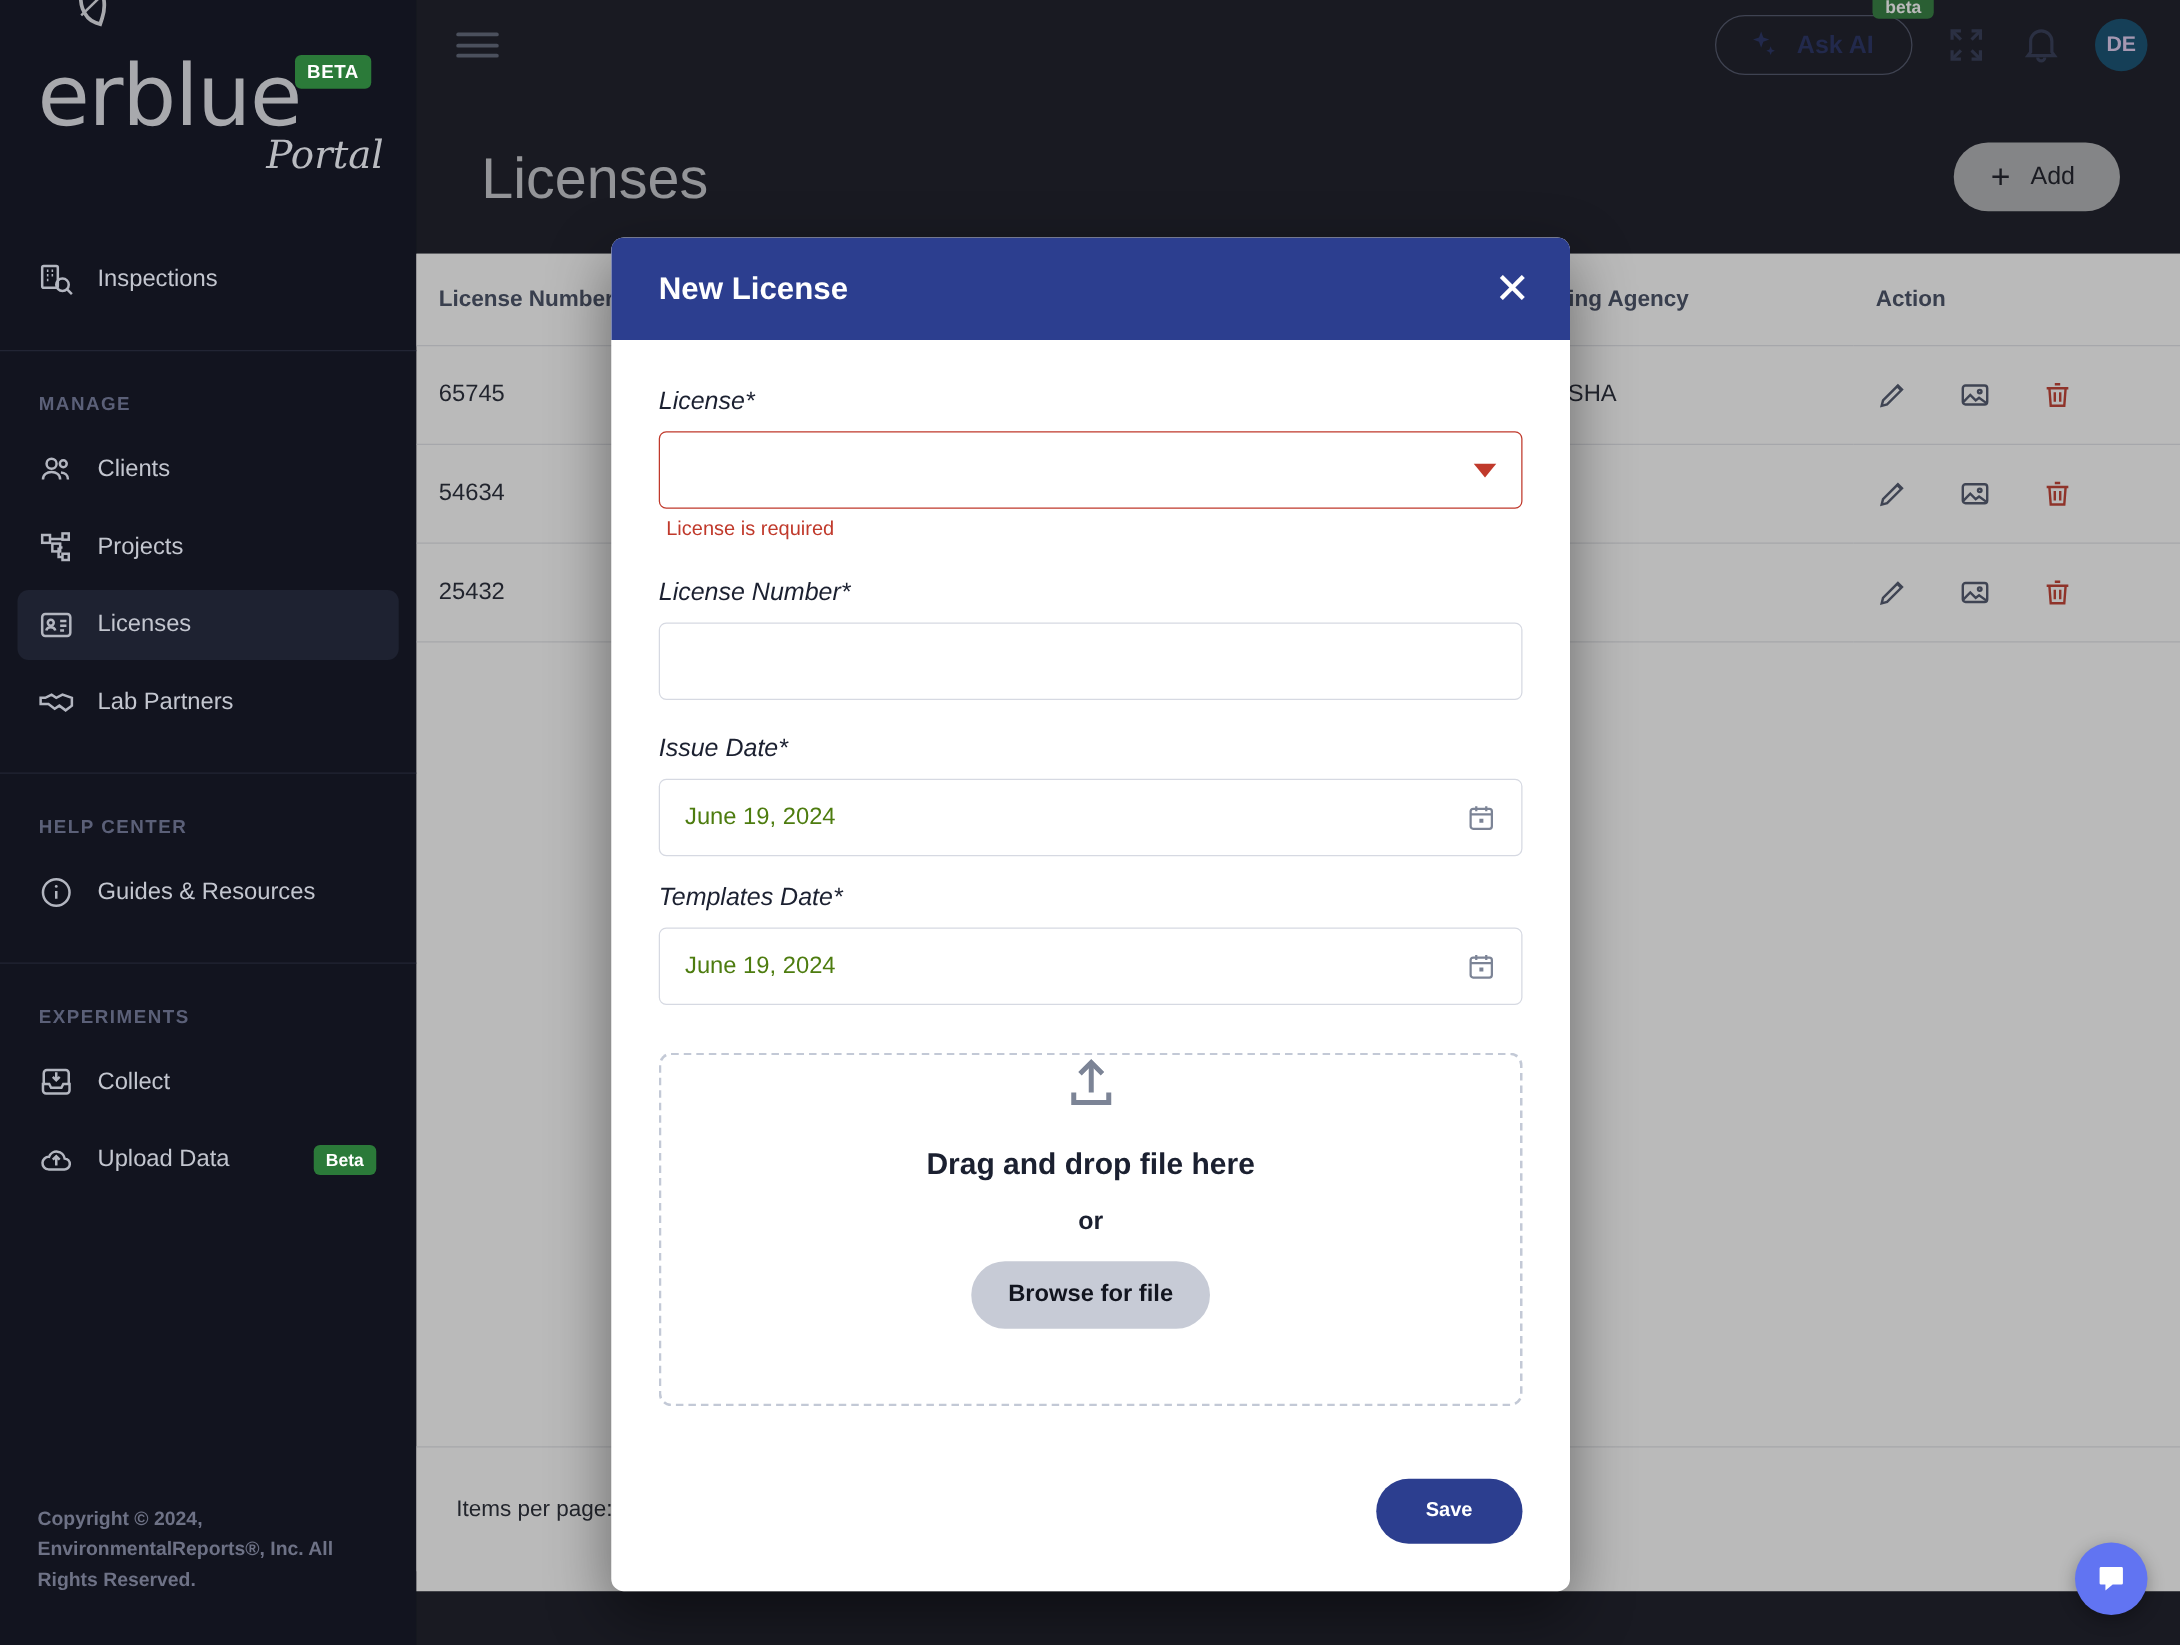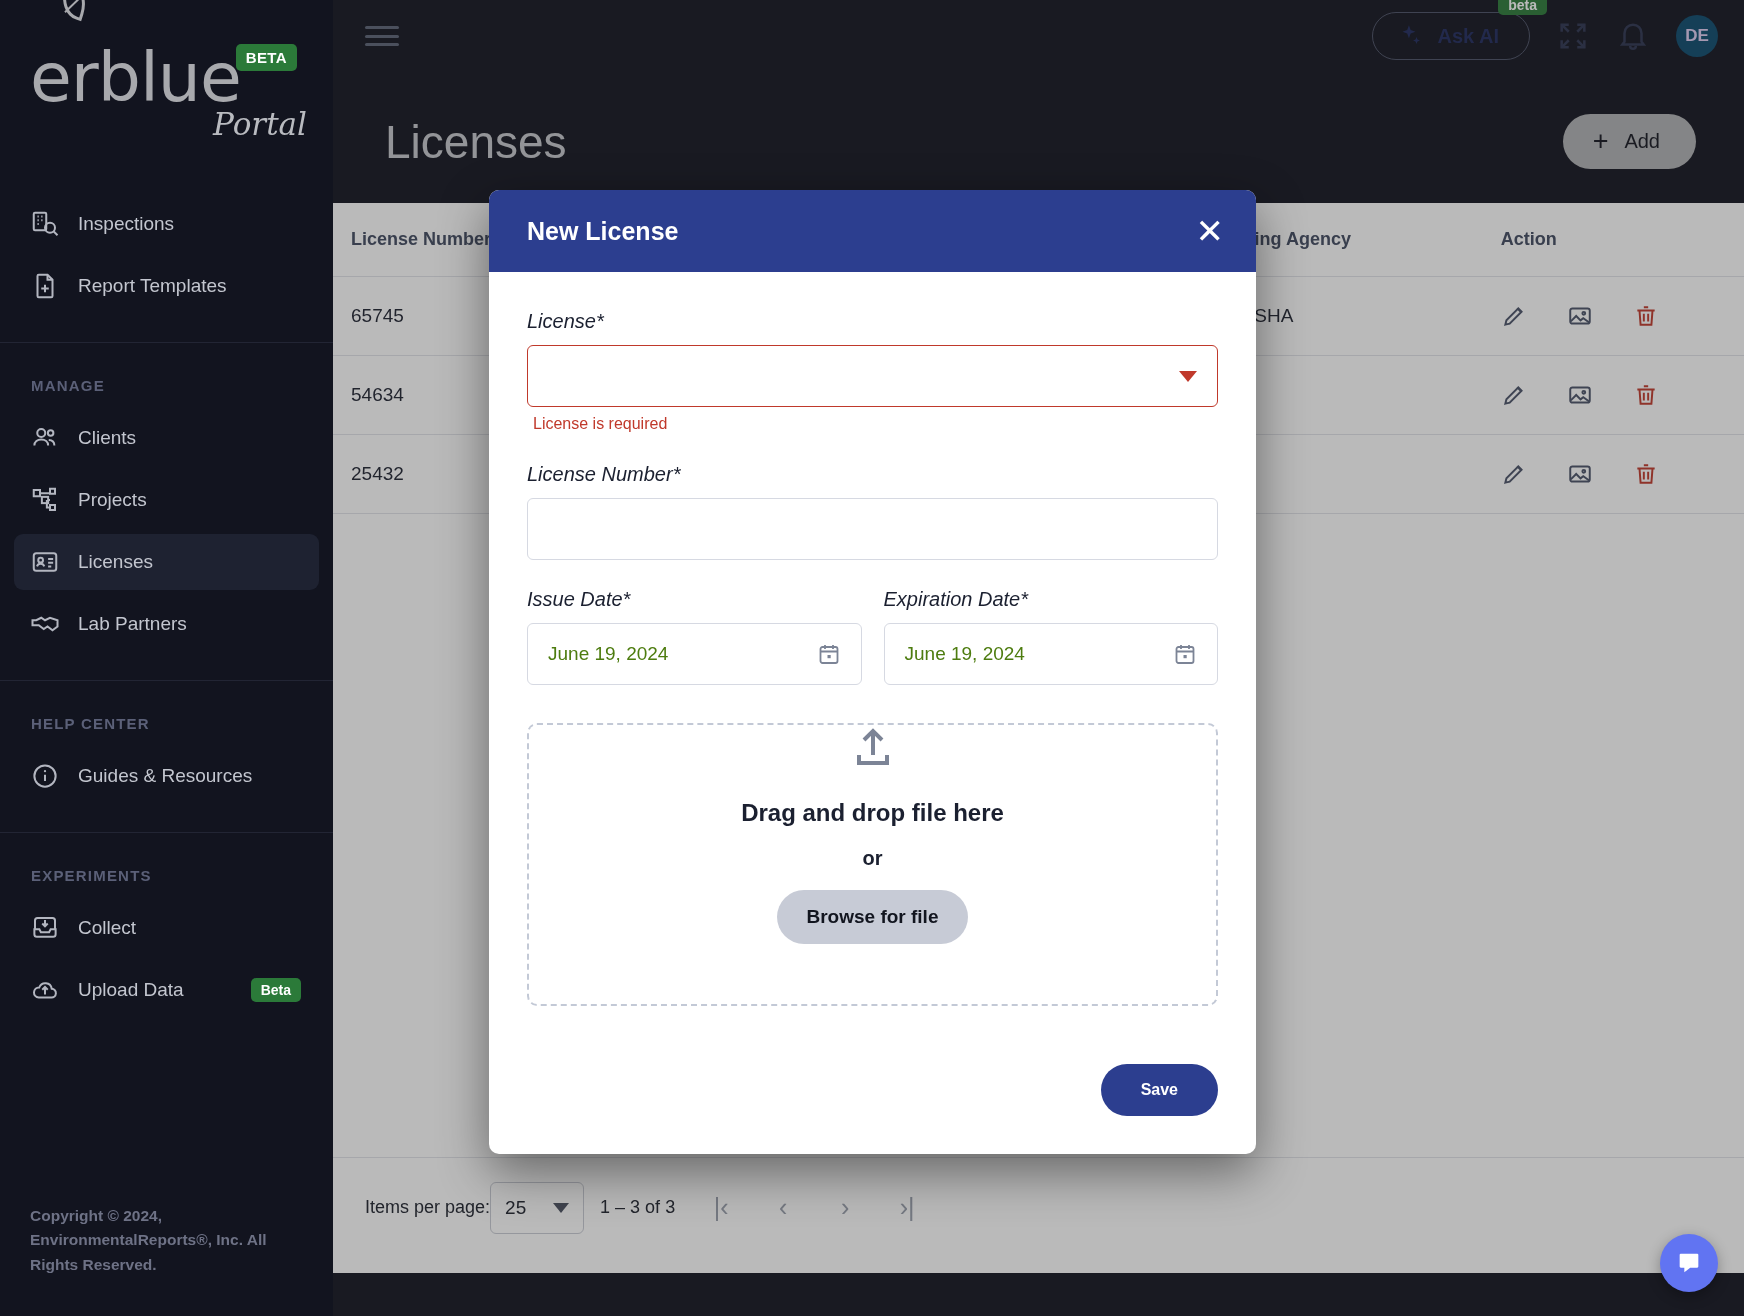--- a/index.html
+++ b/index.html
@@ -193,21 +193,21 @@
     display: flex; align-items: center; justify-content: flex-end;
     padding: 0 20px; cursor: pointer; background: #fff;
   }
   .caret-red { width:0;height:0;border-left:9px solid transparent;border-right:9px solid transparent;border-top:11px solid #c0392b; }
   .err-msg { color: #c0392b; font-size: 16px; margin: 8px 0 0 6px; }
   .text-input {
     width: 100%; height: 62px; border: 1px solid #d6d9e2; border-radius: 6px;
     padding: 0 20px; font-size: 19px; color: #1b2030; background:#fff;
     font-family: "Liberation Sans", sans-serif; outline: none;
   }
-  .row2 { display: flex; gap: 22px; margin-top: 28px; }
+  .row2 { display: flex; gap: 22px; margin-top: 28px; flex-direction: column; }
   .col-half { flex: 1; }
   .date-box {
     height: 62px; border: 1px solid #d6d9e2; border-radius: 6px;
     display: flex; align-items: center; justify-content: space-between;
     padding: 0 20px; background:#fff; cursor: pointer;
   }
   .date-val { font-size: 19px; color: #4d7c0f; }
   .cal-icon { width: 24px; height: 24px; color: #7c8496; }
   .cal-icon svg { width:100%;height:100%;display:block; }
   .dropzone {
@@ -260,30 +260,20 @@
       <div class="nav-item">
         <span class="nav-icon">
           <svg viewBox="0 0 24 24" fill="none" stroke="currentColor" stroke-width="1.6">
               <rect x="3" y="3" width="10" height="14" rx="1"></rect>
               <path d="M6 6h1M9 6h1M6 9h1M9 9h1M6 12h1"></path>
               <circle cx="16" cy="15" r="4"></circle>
               <path d="M19 18l3 3"></path>
             </svg>
         </span>
         <span class="nav-label">Inspections</span>
-      </div>
-      <div class="nav-item">
-        <span class="nav-icon">
-          <svg viewBox="0 0 24 24" fill="none" stroke="currentColor" stroke-width="1.6">
-              <path d="M14 3H7a1 1 0 0 0-1 1v16a1 1 0 0 0 1 1h10a1 1 0 0 0 1-1V7z"></path>
-              <path d="M14 3v4h4"></path>
-              <path d="M12 11v6M9 14h6"></path>
-            </svg>
-        </span>
-        <span class="nav-label">Report Templates</span>
       </div>
     </div>
 
     <div class="nav-divider"></div>
 
     <div class="nav-section">
       <div class="section-title">MANAGE</div>
       <div class="nav-item">
         <span class="nav-icon">
           <svg viewBox="0 0 24 24" fill="none" stroke="currentColor" stroke-width="1.6">
@@ -561,21 +551,21 @@
             <span class="cal-icon">
               <svg viewBox="0 0 24 24" fill="none" stroke="currentColor" stroke-width="1.8">
                   <rect x="3.5" y="5" width="17" height="16" rx="2"></rect>
                   <path d="M3.5 9.5h17M8 3v4M16 3v4"></path>
                   <rect x="10.5" y="13" width="3.2" height="3.2" fill="currentColor" stroke="none"></rect>
                 </svg>
             </span>
           </div>
         </div>
         <div class="col-half">
-          <label class="field-label">Expiration Date*</label>
+          <label class="field-label">Templates Date*</label>
           <div class="date-box">
             <span class="date-val">June 19, 2024</span>
             <span class="cal-icon">
               <svg viewBox="0 0 24 24" fill="none" stroke="currentColor" stroke-width="1.8">
                   <rect x="3.5" y="5" width="17" height="16" rx="2"></rect>
                   <path d="M3.5 9.5h17M8 3v4M16 3v4"></path>
                   <rect x="10.5" y="13" width="3.2" height="3.2" fill="currentColor" stroke="none"></rect>
                 </svg>
             </span>
           </div>

